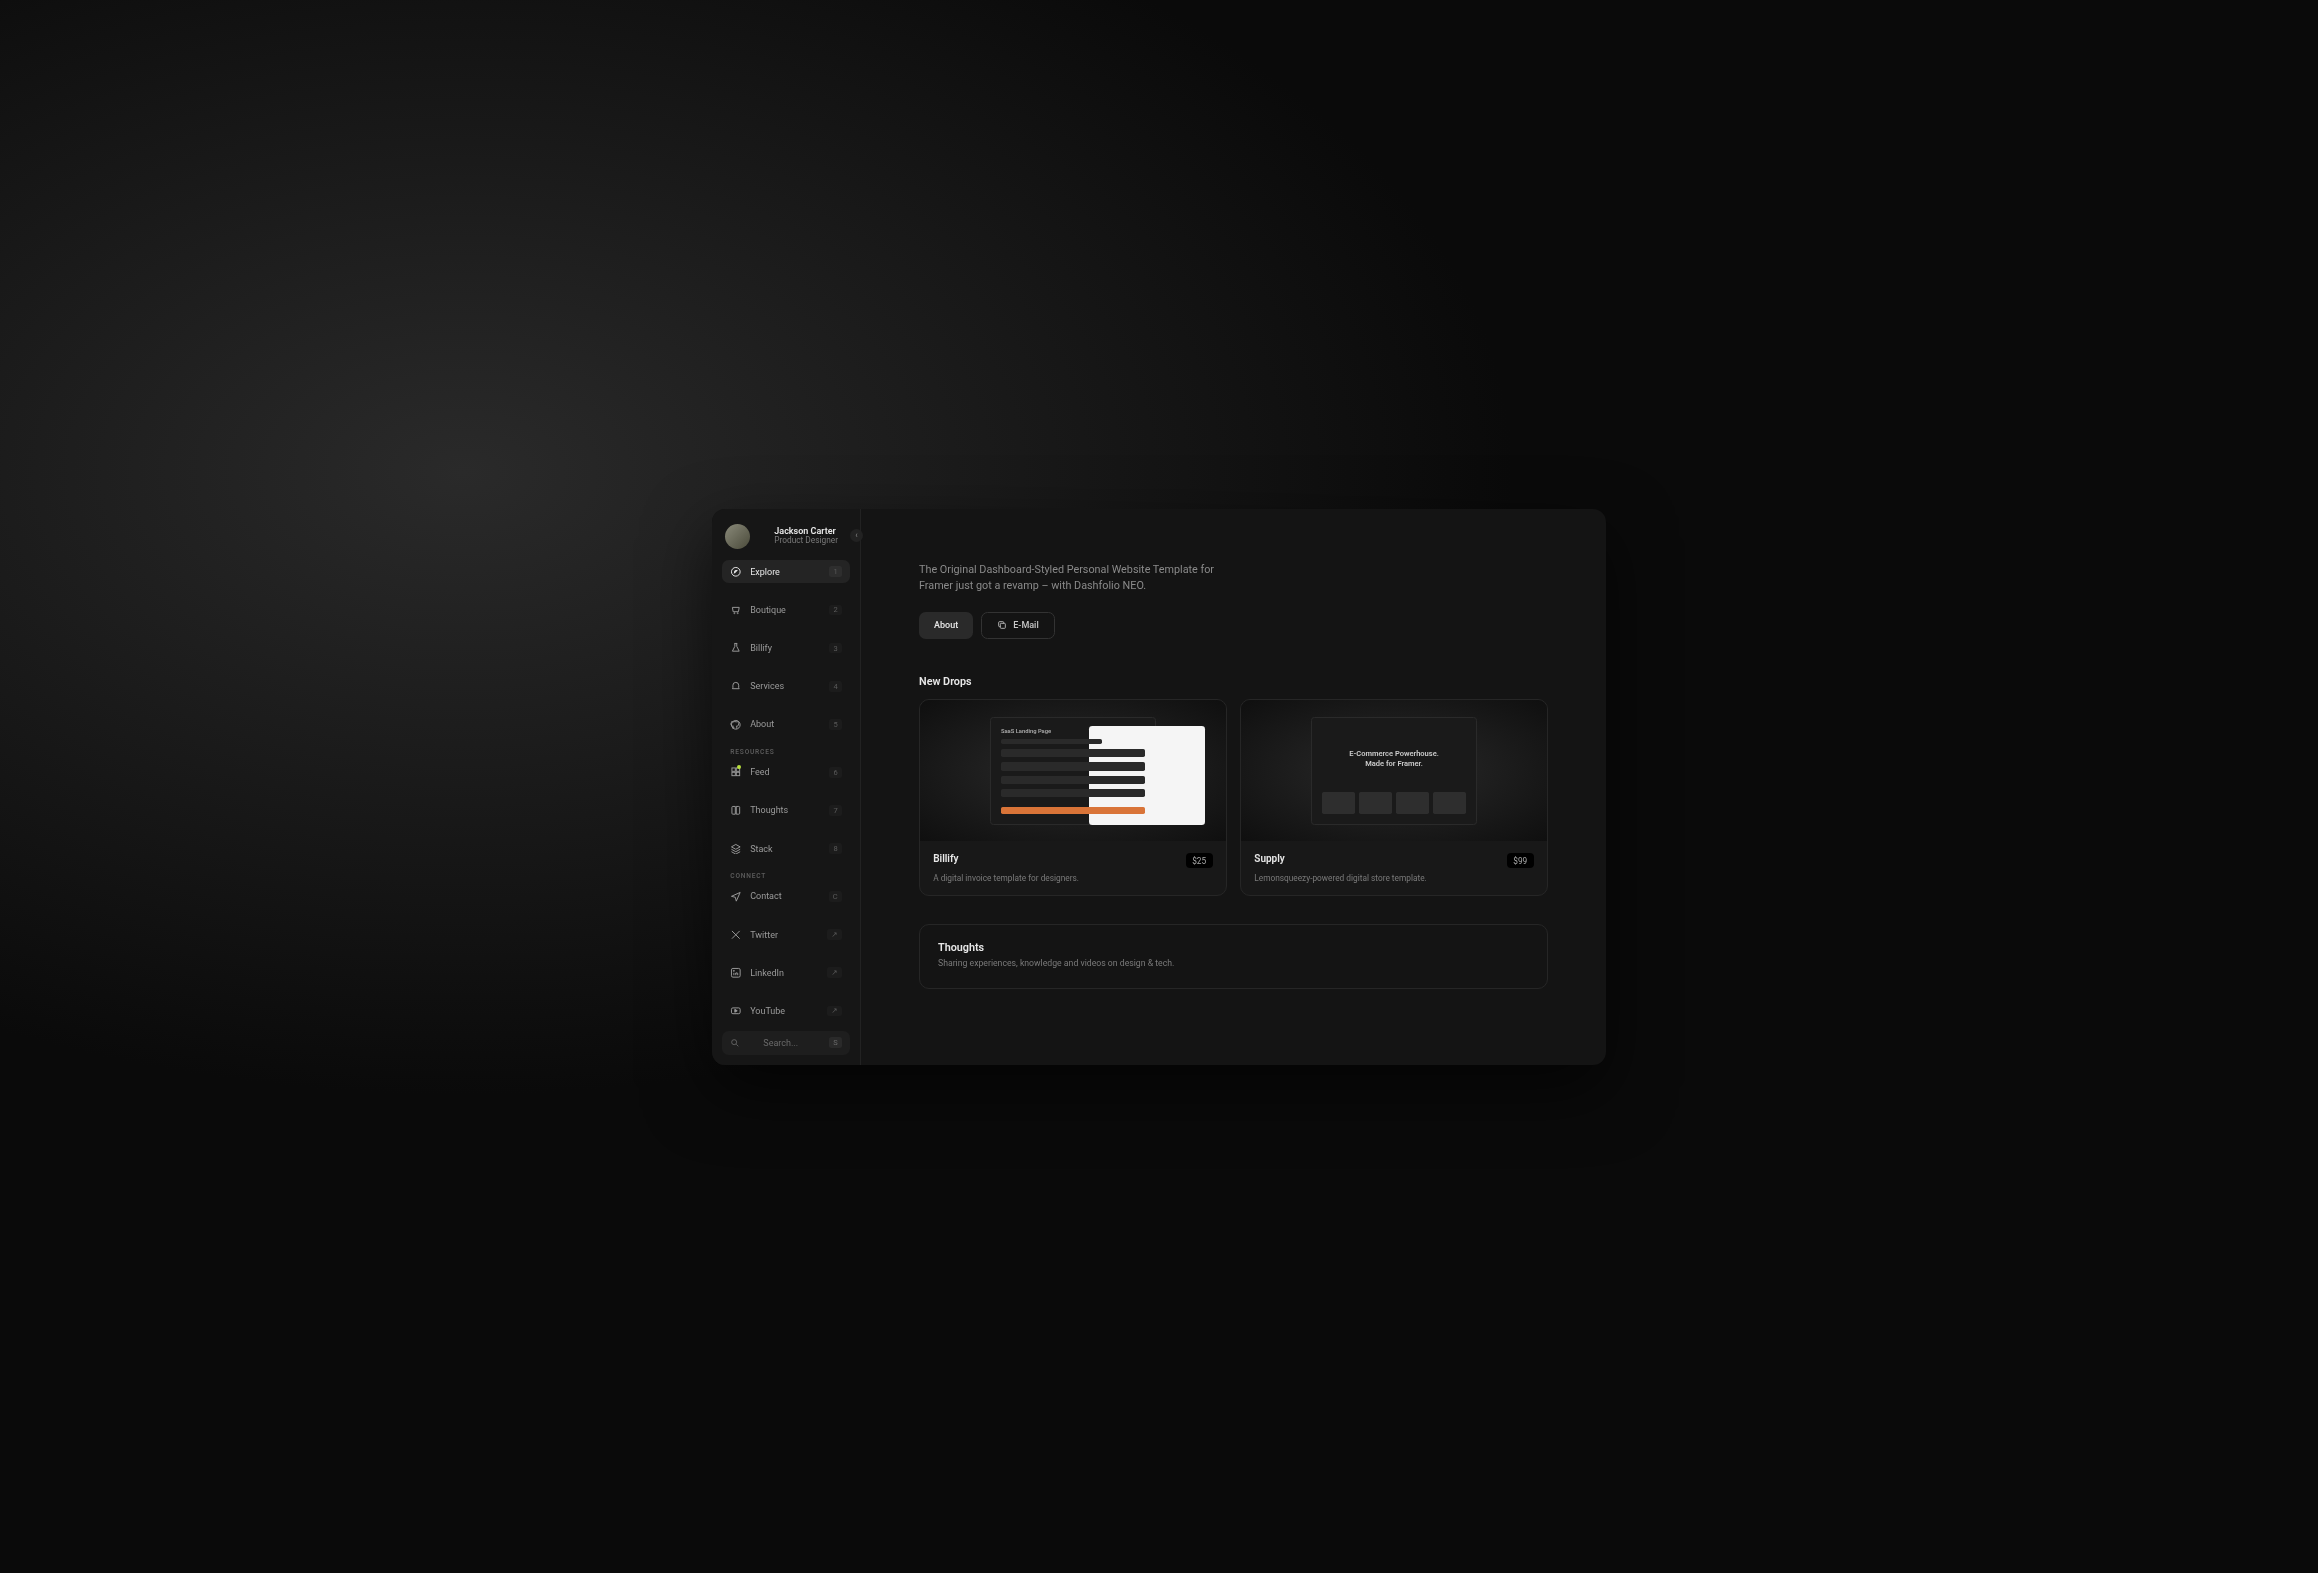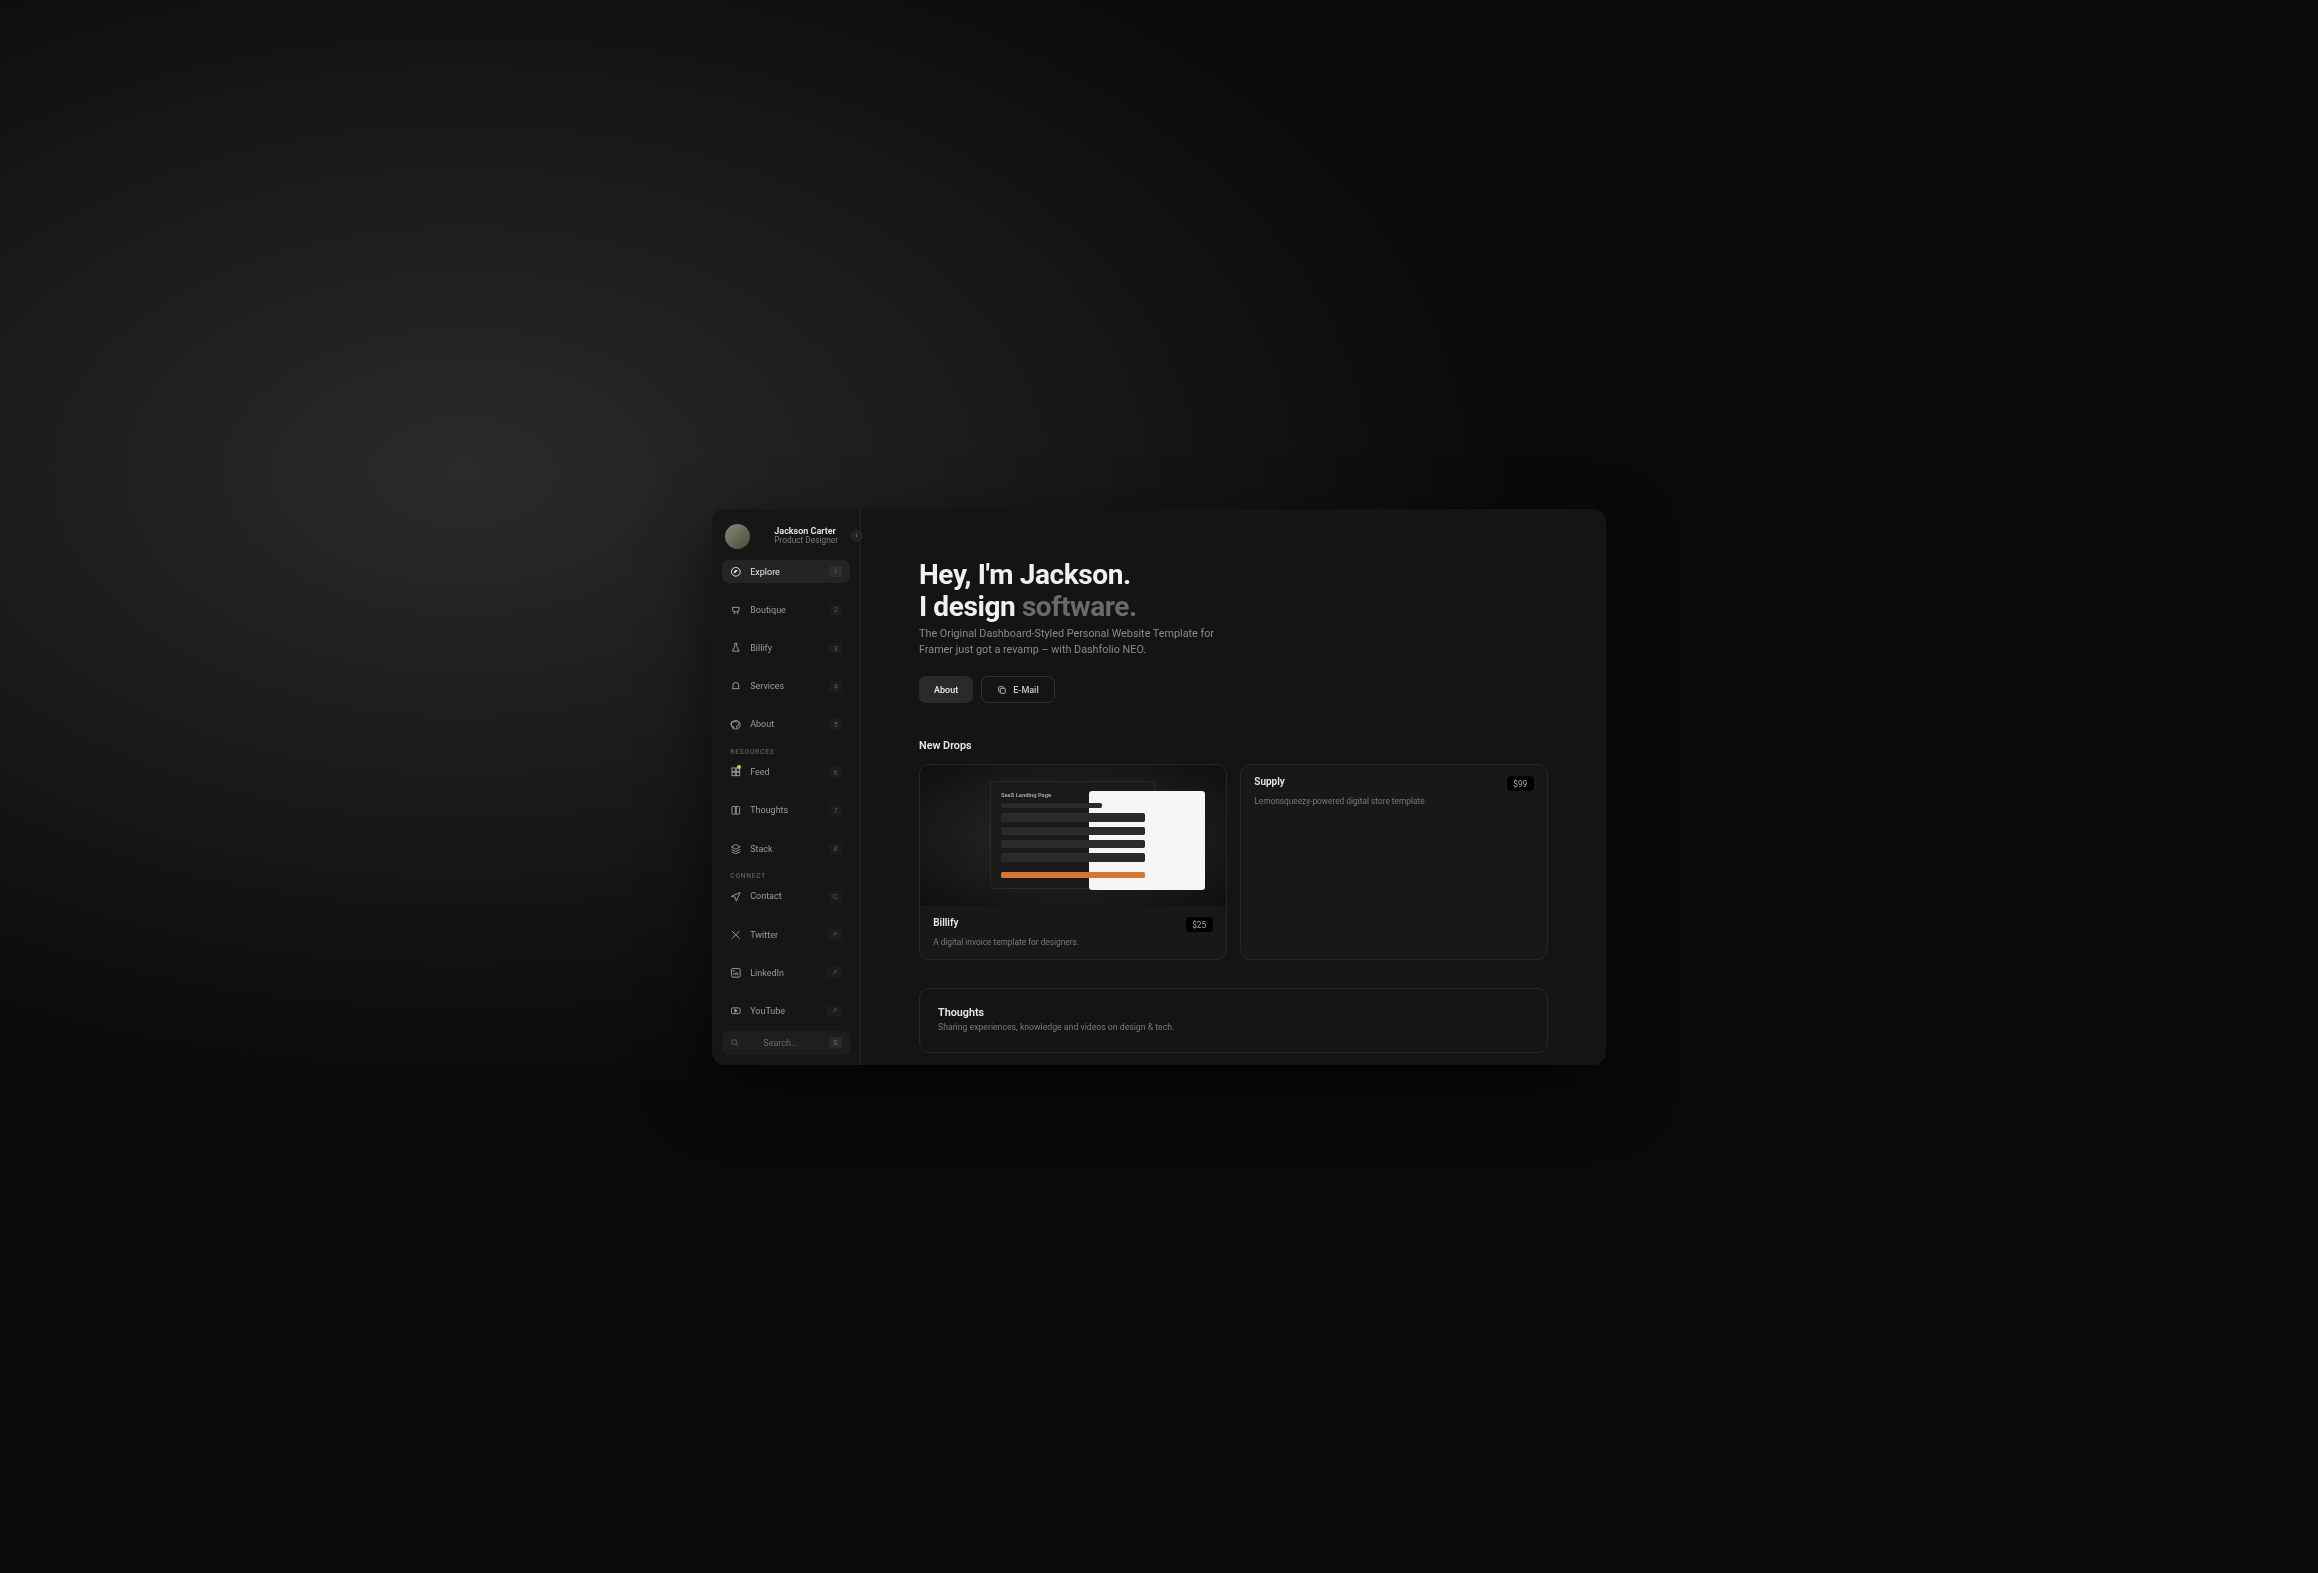--- a/index.html
+++ b/index.html
@@ -210,24 +210,20 @@
             <circle cx="10" cy="10" r="6"></circle>
             <path d="M20 20l-5-5"></path>
           </svg>
         </span>
       <span>Search...</span>
       <span class="search-key">S</span>
     </div>
   </aside>
 
   <main class="main">
-    <h1 class="hero-title">
-      <span>Hey, I'm Jackson.</span><br>
-      <span>I design </span><span class="muted">software.</span>
-    </h1>
     <p class="hero-sub">The Original Dashboard-Styled Personal Website Template for Framer just got a revamp – with Dashfolio NEO.</p>
     <div class="hero-btns">
       <button class="btn btn-solid">About</button>
       <button class="btn btn-outline">
         <span class="nav-icon" style="width:10px;height:10px">
             <svg viewBox="0 0 24 24" fill="none" stroke="currentColor" stroke-width="2">
               <rect x="8" y="8" width="12" height="12" rx="2"></rect>
               <path d="M16 8V6a2 2 0 00-2-2H6a2 2 0 00-2 2v8a2 2 0 002 2h2"></path>
             </svg>
           </span>
@@ -255,20 +251,32 @@
         <div class="card-meta">
           <div class="card-info">
             <div class="card-title">Billify</div>
             <div class="card-desc">A digital invoice template for designers.</div>
           </div>
           <div class="card-price">$25</div>
         </div>
       </div>
 
       <div class="card">
+        <div class="card-img">
+          <div class="mock">
+            <div class="mock-b-txt" style="white-space:pre-line">E-Commerce Powerhouse.
+Made for Framer.</div>
+            <div class="mock-b-thumbs">
+              <div class="mock-thumb"></div>
+                <div class="mock-thumb"></div>
+                <div class="mock-thumb"></div>
+                <div class="mock-thumb"></div>
+            </div>
+          </div>
+        </div>
         <div class="card-meta">
           <div class="card-info">
             <div class="card-title">Supply</div>
             <div class="card-desc">Lemonsqueezy-powered digital store template.</div>
           </div>
           <div class="card-price">$99</div>
         </div>
       </div>
 
     </div>

